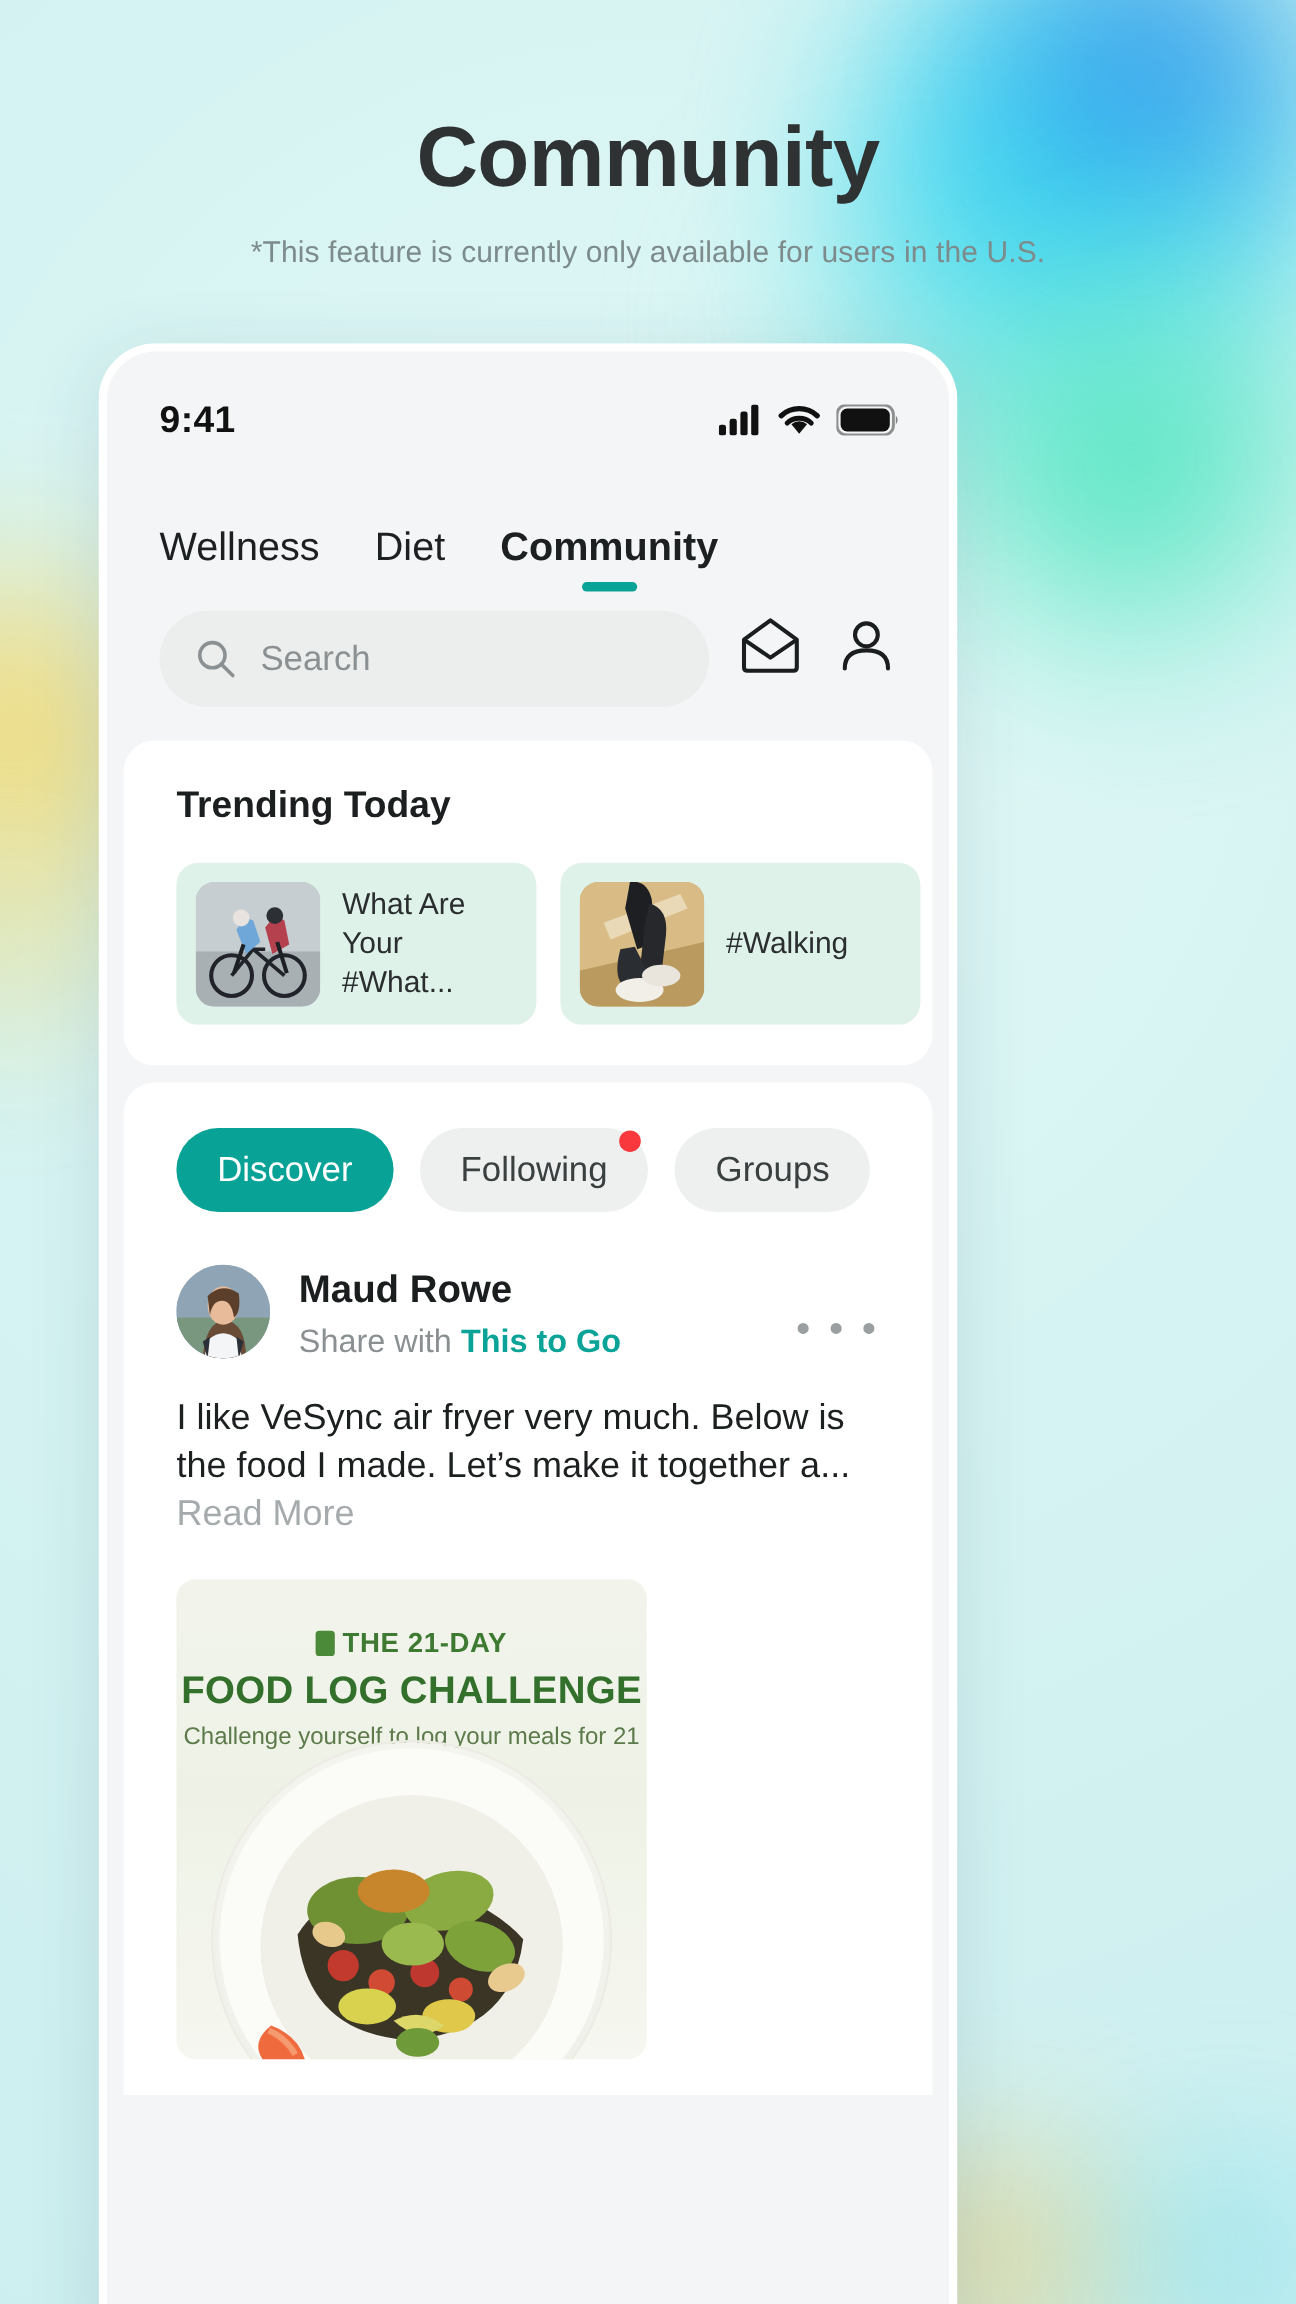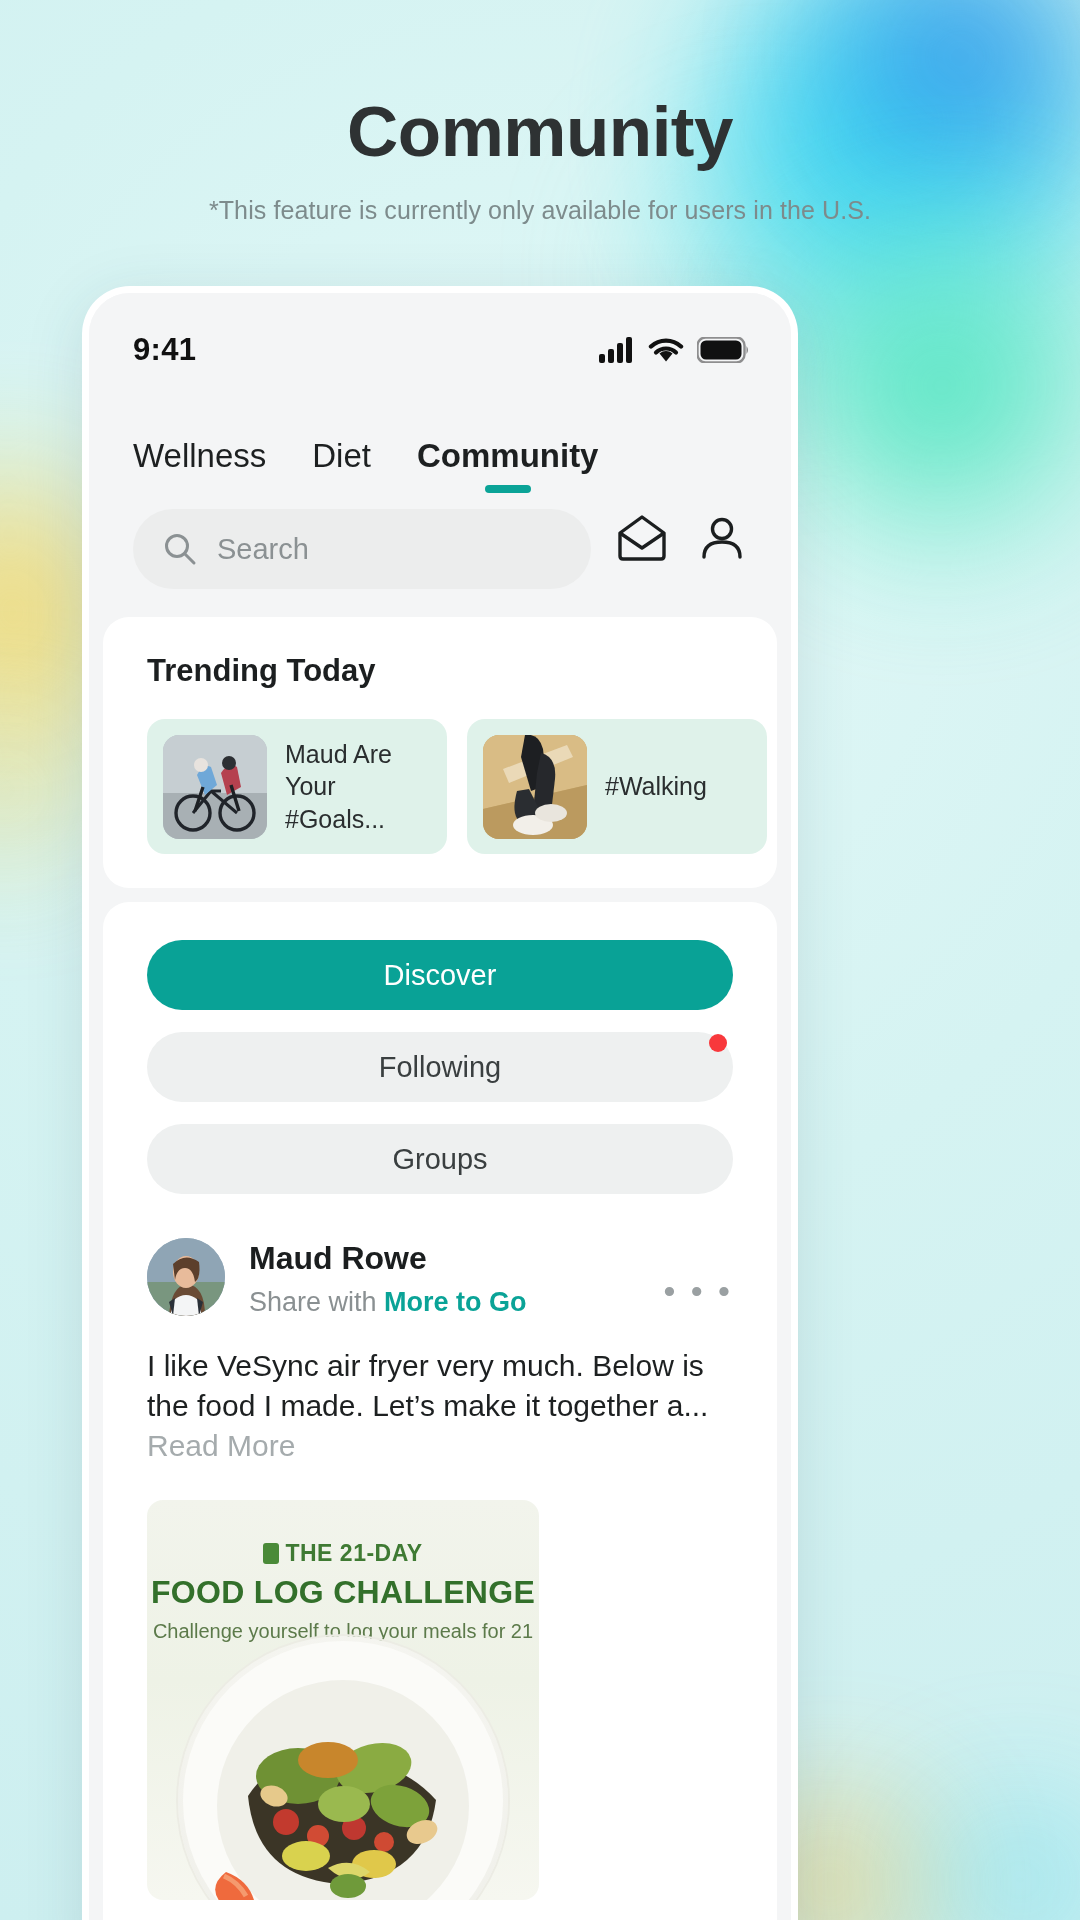--- a/index.html
+++ b/index.html
@@ -209,21 +209,20 @@
     font-size: 25px;
     color: #2a2e2f;
     line-height: 1.3;
   }
 
   
   .card.feed { border-radius: 26px 26px 0 0; padding-top: 30px; }
   .chips {
     display: flex; gap: 22px;
     padding: 8px 44px 0 44px;
-    flex-direction: column;
   }
   .chip {
     position: relative;
     height: 70px;
     border-radius: 35px;
     background: #eef0f0;
     color: #3a3f40;
     font-size: 29px;
     display: flex; align-items: center; justify-content: center;
     padding: 0 34px;
@@ -401,21 +400,21 @@
                 <circle cx="30" cy="78" r="17" fill="none" stroke="#20242a" stroke-width="3.4"></circle>
                 <circle cx="74" cy="78" r="17" fill="none" stroke="#20242a" stroke-width="3.4"></circle>
                 <path d="M30 78 L48 56 L74 78 M48 56 L58 56" stroke="#20242a" stroke-width="3" fill="none"></path>
                 <path d="M34 40 q6 -12 14 -8 l6 18 -12 10 z" fill="#6fa8d8"></path>
                 <path d="M58 38 q8 -12 16 -6 l4 20 -14 8 z" fill="#b5414f"></path>
                 <circle cx="38" cy="30" r="7" fill="#e8e3de"></circle>
                 <circle cx="66" cy="28" r="7" fill="#2c2f33"></circle>
                 <path d="M40 52 l-8 24 M68 50 l8 26" stroke="#1d2024" stroke-width="3.4" fill="none"></path>
               </svg>
             </div>
-            <div class="trend-label">Maud Are Your #Goals...</div>
+            <div class="trend-label">What Are Your #What...</div>
           </div>
 
           <div class="trend-item">
             <div class="trend-thumb">
               <svg width="104" height="104" viewBox="0 0 104 104">
                 <rect width="104" height="104" fill="#c9a96d"></rect>
                 <path d="M0 0 H104 V50 L0 74 Z" fill="#d9bc85"></path>
                 <path d="M0 74 L104 50 V104 H0 Z" fill="#bb9a5f"></path>
                 <path d="M20 34 L84 10 L90 22 L26 48 Z" fill="#efe3c8" opacity=".75"></path>
                 <path d="M42 0 q14 -2 18 14 l4 36 -16 6 -10 -34 z" fill="#1d1f22"></path>
@@ -455,21 +454,21 @@
                 <ellipse cx="39" cy="34" rx="13" ry="16" fill="#e8bb9b"></ellipse>
                 <path d="M26 26 q12 -12 26 -2 q2 16 -4 20 q-2 -14 -10 -14 q-8 0 -10 12 z" fill="#5c3f2b"></path>
                 <path d="M27 62 q12 -10 24 0 l4 16 h-32 z" fill="#f4f5f6"></path>
                 <path d="M22 64 l6 -4 -2 18 z" fill="#2a3038"></path>
                 <path d="M56 64 l-6 -4 2 18 z" fill="#2a3038"></path>
               </svg>
             </div>
             <div class="post-meta">
               <div class="post-author">Maud Rowe</div>
               <div class="post-share">
-                <span>Share with </span><span class="grp">More to Go</span>
+                <span>Share with </span><span class="grp">This to Go</span>
               </div>
             </div>
             <div class="post-more">• • •</div>
           </div>
 
           <div class="post-body">
             <span>I like VeSync air fryer very much. Below is the food I made. Let’s make it together a...</span>
             <span class="more">Read More</span>
           </div>
 

